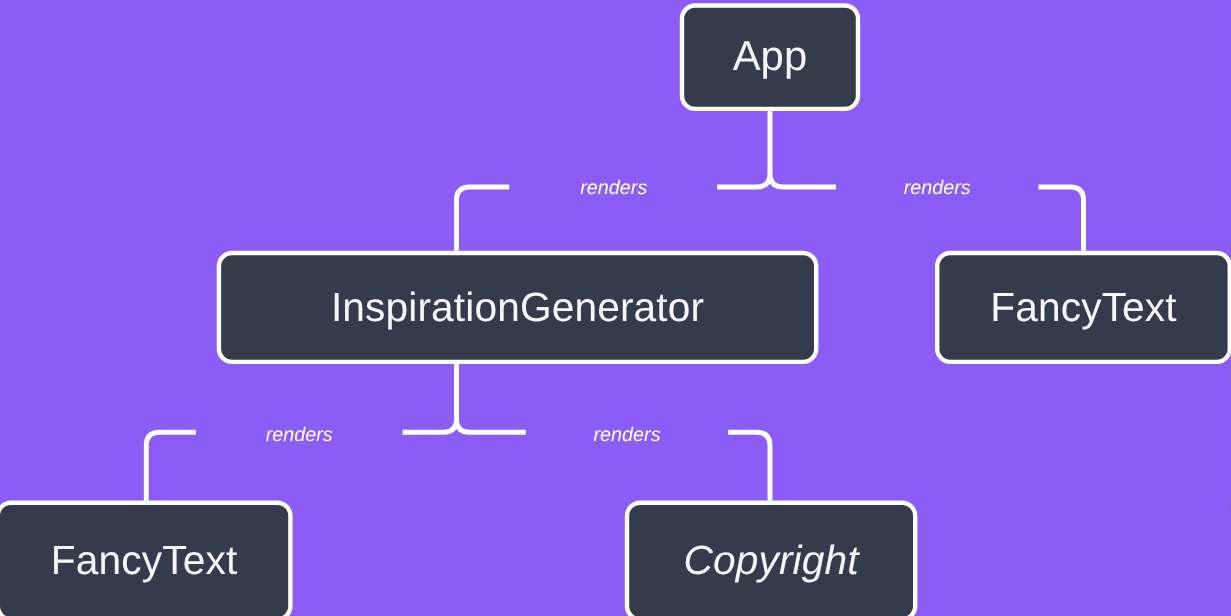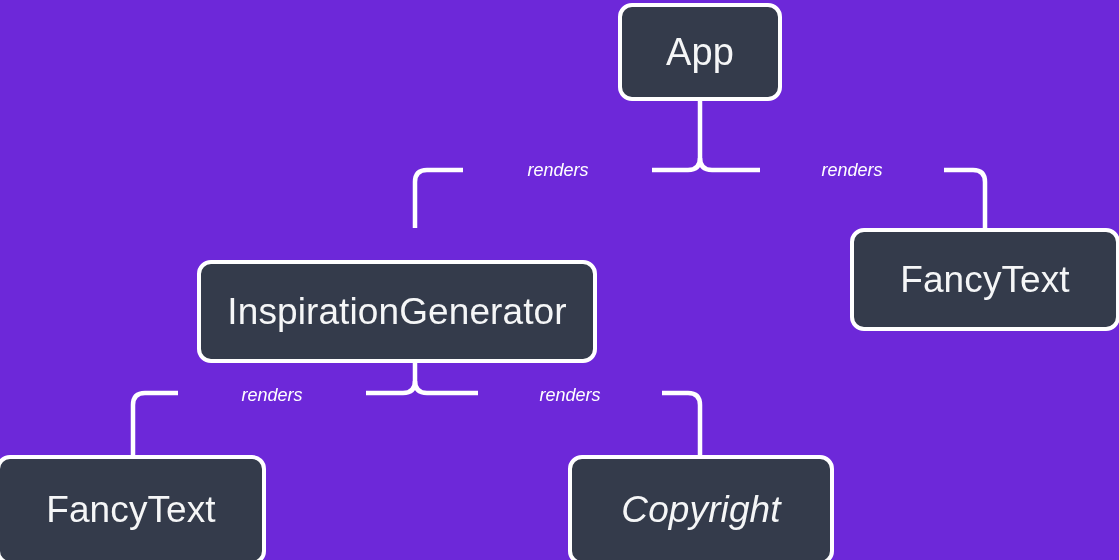--- a/index.html
+++ b/index.html
@@ -10,21 +10,21 @@
     width: 1119px;
     height: 560px;
     overflow: hidden;
     font-family: "Liberation Sans", sans-serif;
     background: #4d7050;
   }
   #diagram {
     position: relative;
     width: 1119px;
     height: 560px;
-    background: #6d28d9;
+    background: #8b5cf6;
   }
   #connectors {
     position: absolute;
     left: 0;
     top: 0;
     width: 1119px;
     height: 560px;
     pointer-events: none;
   }
   .node {
@@ -49,23 +49,22 @@
     left: 618px;
     top: 3px;
     width: 164px;
     height: 98px;
   }
   #node-app .node-label { font-size: 38px; }
 
   #node-inspiration {
     left: 197px;
     top: 228px;
-    width: 400px;
+    width: 547px;
     height: 103px;
-    margin-top: 32px;
   }
   #node-inspiration .node-label { font-size: 37px; }
 
   #node-fancytext-right {
     left: 850px;
     top: 228px;
     width: 270px;
     height: 103px;
   }
   #node-fancytext-right .node-label { font-size: 37px; }

